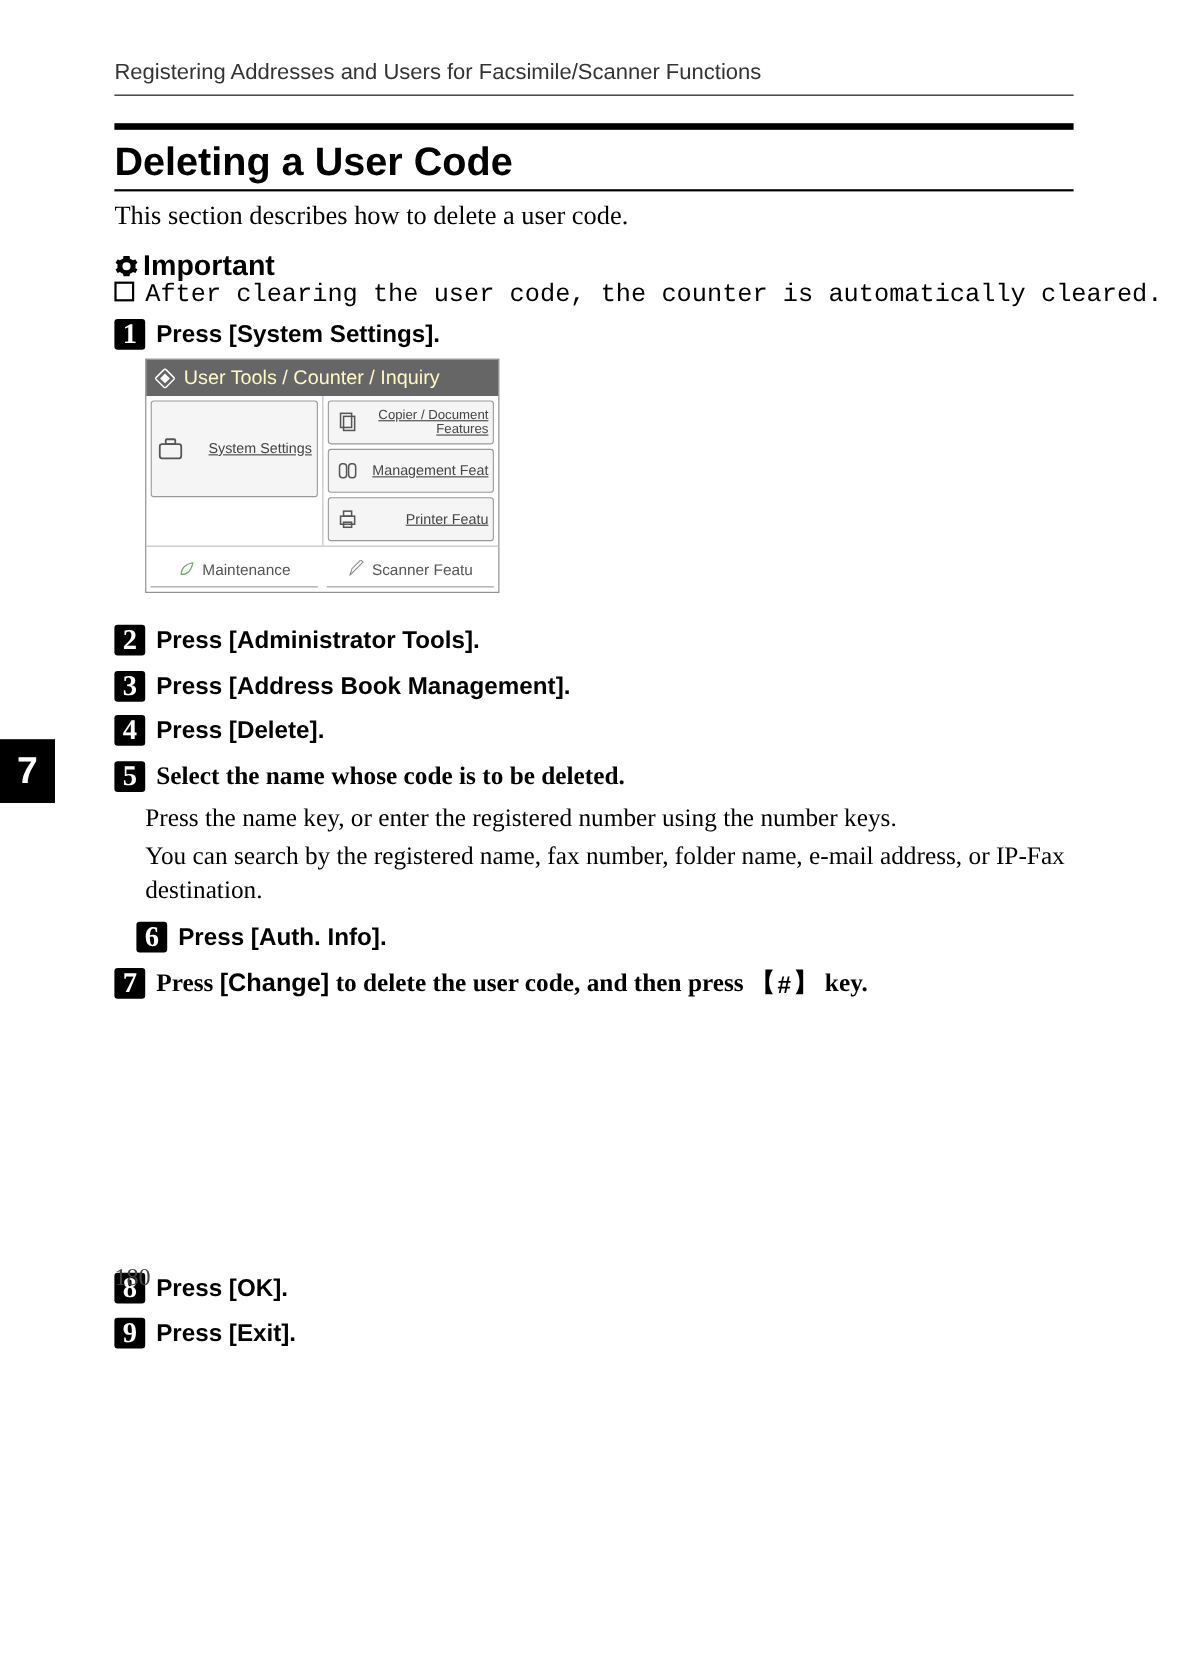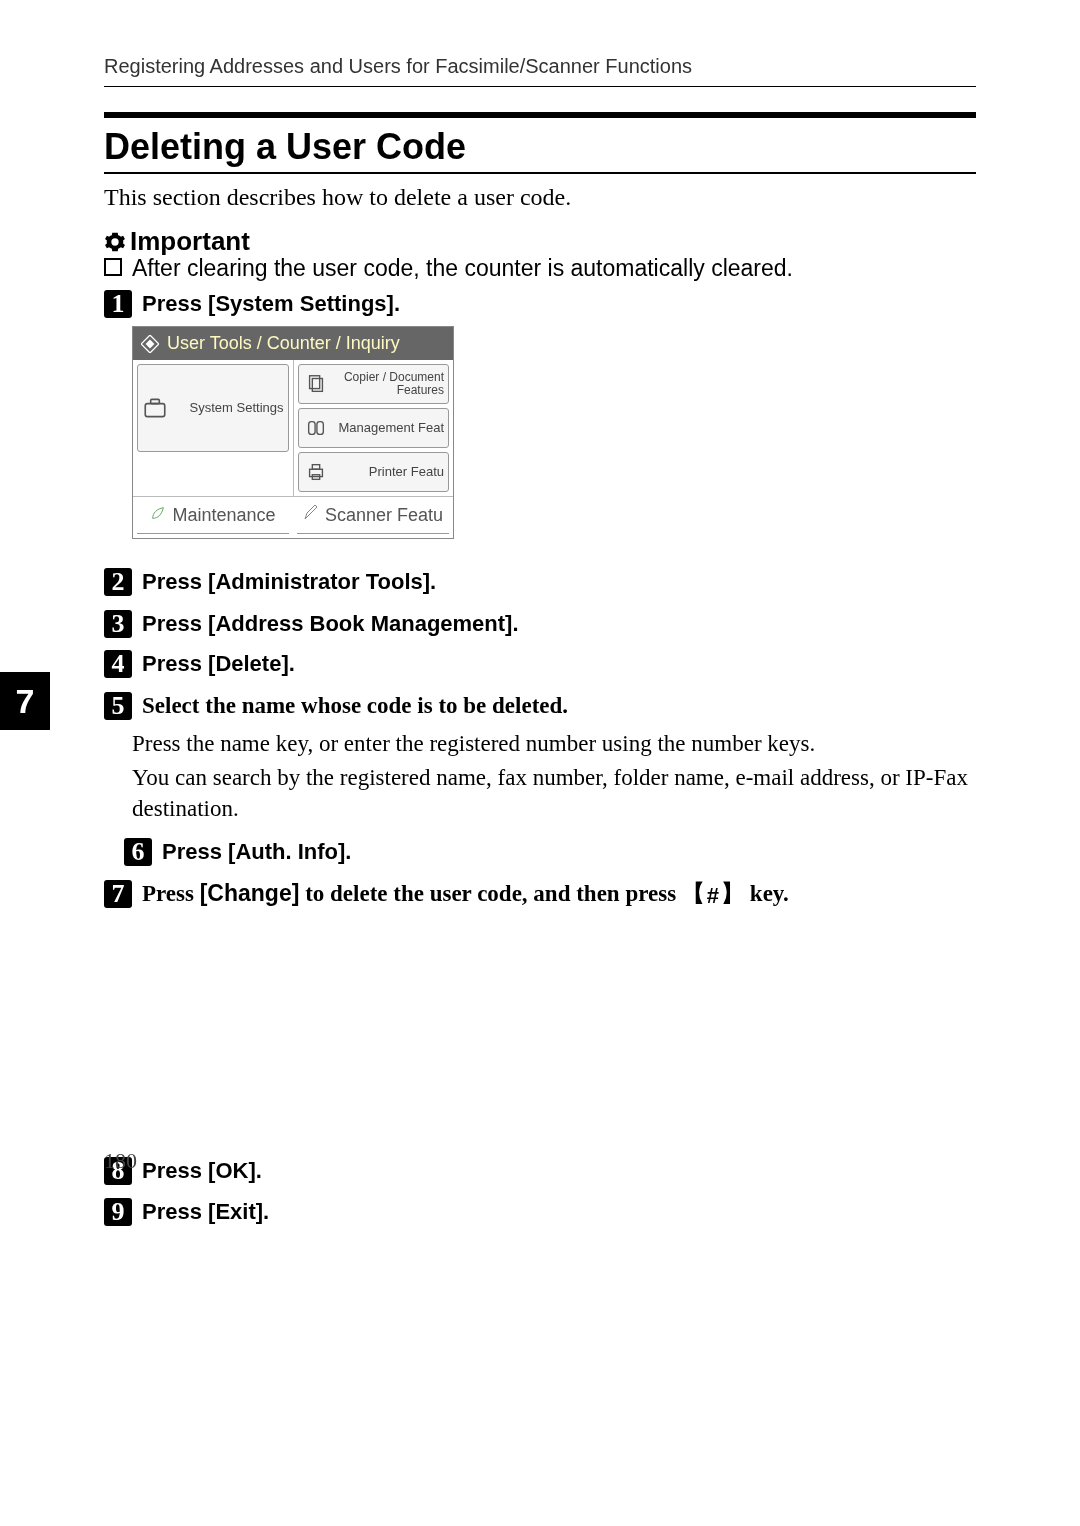--- a/index.html
+++ b/index.html
@@ -72,21 +72,21 @@
   font-family: Arial, Helvetica, sans-serif;
   font-weight: bold;
   font-size: 26px;
 }
 .gear-icon svg { display: block; }
 .bullet-line {
   position: absolute;
   left: 104px;
   top: 255px;
   font-size: 23px;
-  font-family: Liberation Sans, sans-serif;
+  font-family: Liberation Mono, monospace;
 }
 .bullet-box {
   display: inline-block;
   width: 14px; height: 14px;
   border: 2px solid #000;
   margin-right: 10px;
   position: relative;
   top: 0px;
 }
 .step {
@@ -166,39 +166,39 @@
   background: #f5f5f5;
   border-radius: 3px;
   gap: 6px;
 }
 .ss-btn.big { height: 88px; }
 .ss-btn .ic {
   width: 26px; height: 26px;
   flex-shrink: 0;
   display: flex; align-items: center; justify-content: center;
 }
-.ss-btn .txt { flex: 1; text-align: right; font-size: 13px; line-height: 1.1; }
+.ss-btn .txt { flex: 1; text-align: right; font-size: 13px; line-height: 1.1; text-decoration: underline; }
 .ss-btn.two .txt { font-size: 12px; }
 .ss-maint {
   border-top: 1px solid #bbb;
   display: flex;
 }
 .ss-maint .cell {
   width: 50%;
   padding: 4px;
   box-sizing: border-box;
 }
 .ss-maint .mbtn {
   border-bottom: 1px solid #999;
-  font-size: 18px;
+  font-size: 14px;
   color: #555;
   text-align: center;
   padding: 4px 0 2px;
   display: flex;
-  align-items: flex-start;
+  align-items: center;
   justify-content: center;
   gap: 6px;
   height: 26px;
 }
 .step2 { top: 568px; }
 .step3 { top: 610px; }
 .step4 { top: 650px; }
 .step5 { top: 692px; }
 .para {
   position: absolute;

